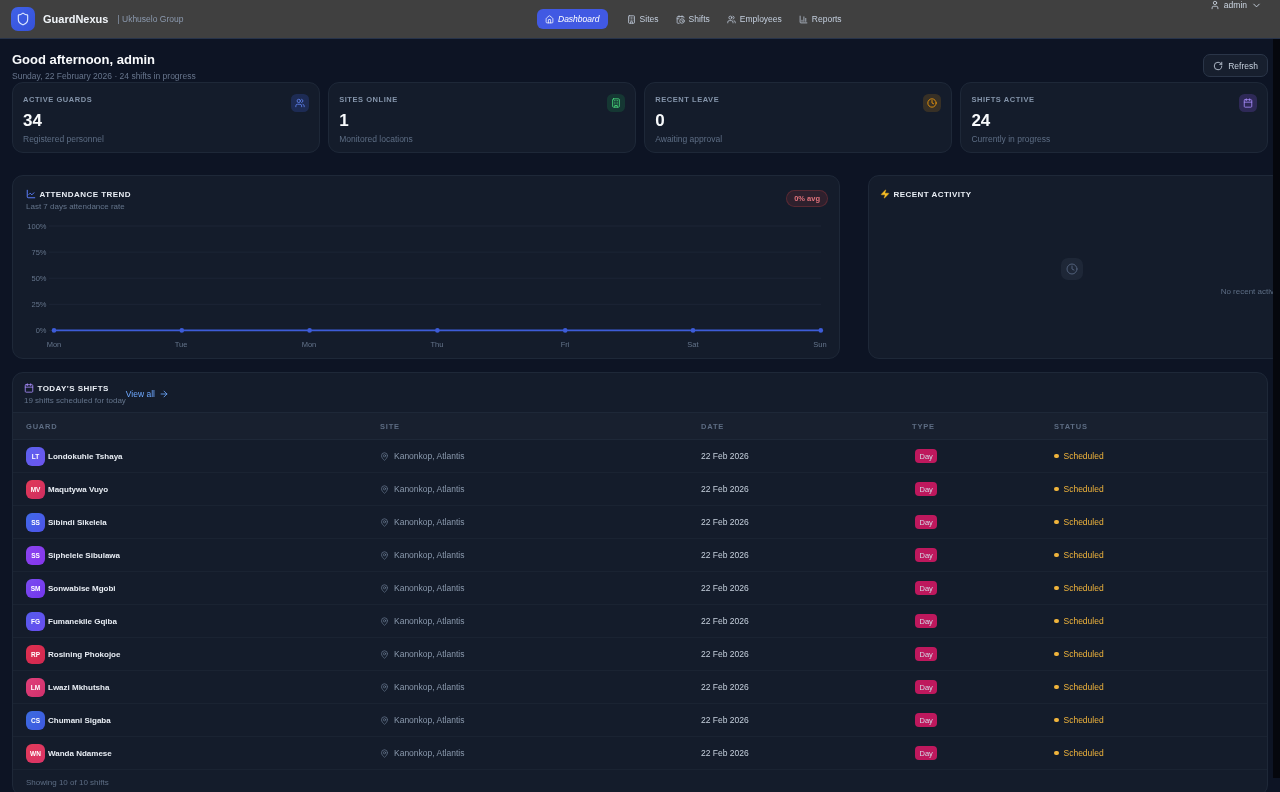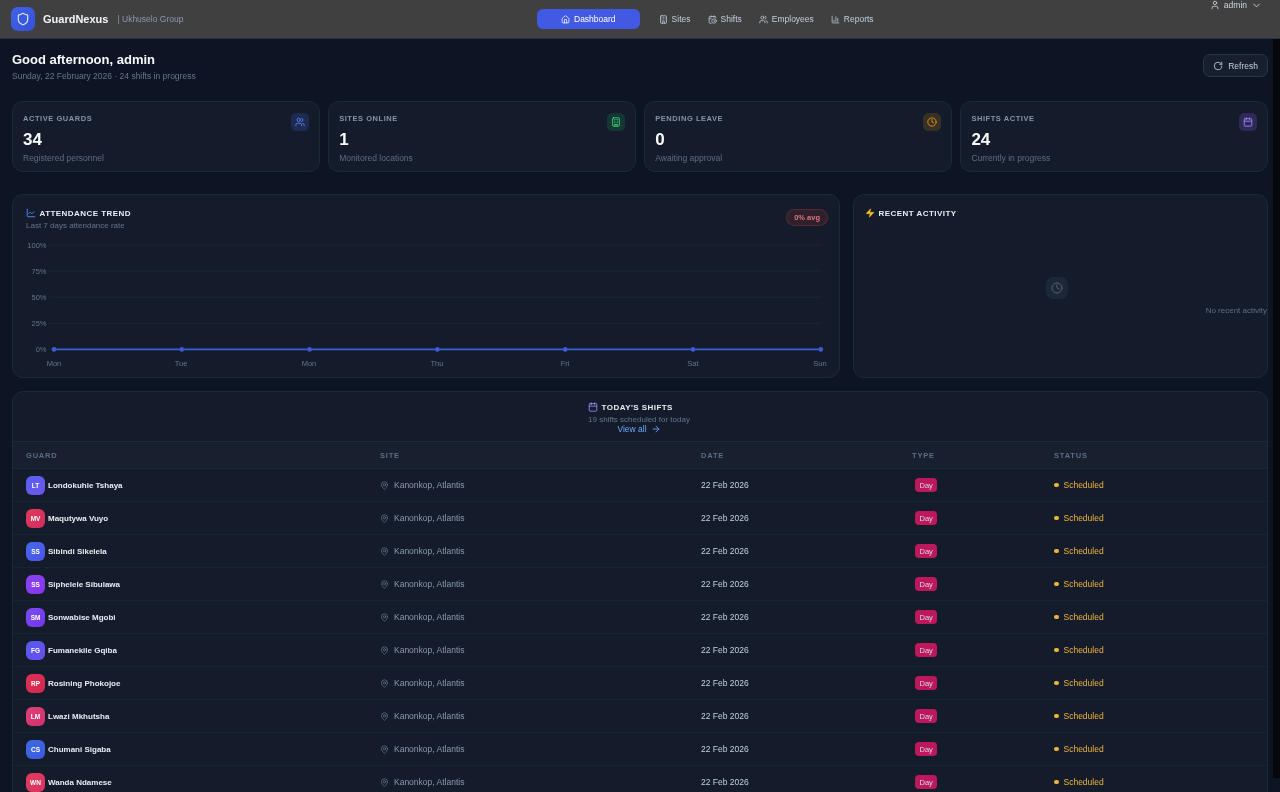--- a/index.html
+++ b/index.html
@@ -4,45 +4,45 @@
 <style>
 * { margin:0; padding:0; box-sizing:border-box; }
 html,body { width:1280px; height:792px; overflow:hidden; }
 body { background:#0d1424; font-family:"Liberation Sans", sans-serif; color:#e2e8f0; }
 .topbar { height:39px; background:#404040; border-bottom:1px solid #27334a; display:flex; align-items:center; padding:0 11px; position:relative; }
 .logo-box { width:24px; height:24px; border-radius:7px; background:linear-gradient(135deg,#4062e8,#3551d9); display:flex; align-items:center; justify-content:center; }
 .brand { font-size:11px; font-weight:bold; color:#f1f5f9; margin-left:8px; }
 .brand-sub { font-size:8.5px; color:#8b99ae; margin-left:9px; }
 .nav { position:absolute; left:537px; top:0; height:100%; display:flex; align-items:center; gap:5px; }
 .nav-item { display:flex; align-items:center; gap:4px; font-size:8.5px; color:#c3cedd; padding:5px 6px; border-radius:6px; white-space:nowrap; }
-.nav-item.active { background:#4159e3; color:#fff; padding:5px 24px; margin-right:8px; }
+.nav-item.active { background:#4159e3; color:#fff; padding:5px 8px; margin-right:8px;font-style:italic; }
 .userbox { position:absolute; right:18px; top:0; height:100%; display:flex; gap:4px; font-size:8.5px; color:#cbd5e1; }
 .main { padding:0 12px; }
 .pagehead { display:flex; justify-content:space-between; align-items:flex-start; margin-top:13px; }
 .greet { font-size:13px; font-weight:bold; color:#f8fafc; }
 .greet-sub { font-size:8.5px; color:#67758c; margin-top:4px; }
 .btn-refresh { display:flex; align-items:center; gap:5px; background:#171f2e; border:1px solid #2a3548; color:#c6d0dd; font-size:8.5px; border-radius:7px; padding:0 9px; height:23px; margin-top:2px; font-family:Liberation Sans, sans-serif; }
-.stats { display:grid; grid-template-columns:repeat(4,1fr); gap:8.5px; margin-top:20px; }
+.stats { display:grid; grid-template-columns:repeat(4,1fr); gap:8.5px; margin-top:1px; }
 .card { background:#141c2b; border:1px solid #1e2838; border-radius:11px; padding:12px 10px; position:relative; height:71px; }
 .card-label { font-size:7.5px; font-weight:bold; letter-spacing:0.55px; color:#8494aa; }
 .card-num { font-size:17px; font-weight:bold; color:#f8fafc; margin-top:7px; }
 .card-sub { font-size:8.5px; color:#5d6d84; margin-top:3px; }
 .card-icon { position:absolute; top:11px; right:10px; width:18px; height:18px; border-radius:5.5px; display:flex; align-items:center; justify-content:center; }
-.panels { display:grid; grid-template-columns:1fr 415px; gap:13px; margin-top:22px; }
+.panels { display:grid; grid-template-columns:1fr 415px; gap:28px; margin-top:22px; }
 .panel { background:#141c2b; border:1px solid #1e2838; border-radius:11px; }
 .chart-panel { padding:13px; height:184px; position:relative; }
 .panel-title { display:flex; align-items:center; gap:3.5px; font-size:8px; font-weight:bold; letter-spacing:0.45px; color:#e8edf4; }
 .panel-sub { font-size:8px; color:#64748b; margin-top:3px; }
 .badge-avg { position:absolute; top:14px; right:11px; background:rgba(239,68,68,0.12); border:1px solid rgba(239,68,68,0.22); color:#e1737c; font-size:7.5px; font-weight:bold; border-radius:999px; padding:3px 7px; }
 .act-panel { padding:13px 13px 13px 11px; height:184px; position:relative; }
 .act-empty { position:absolute; left:-8px; right:0; top:82px; text-align:right; }
 .act-empty-icon { width:22px; height:22px; border-radius:7px; background:#1e2737; margin:0 auto; display:flex; align-items:center; justify-content:center; }
 .act-empty-text { font-size:8px; color:#5d6d84; margin-top:7px; }
 .shifts-panel { margin-top:13px; overflow:hidden; }
-.shifts-head { display:flex; justify-content:space-between; align-items:center; padding:10px 13px 7px 11px;flex-direction:column; }
+.shifts-head { display:flex; align-items:center; padding:10px 13px 7px 11px; }
 .viewall { font-size:8.5px; color:#6ea8fe; display:flex; align-items:center; gap:4px; }
 .thead { display:grid; grid-template-columns:354px 321px 211px 142px 1fr; padding:8.5px 0 8.5px 13px; border-top:1px solid #1e2838; border-bottom:1px solid #1e2838; font-size:7.5px; font-weight:bold; letter-spacing:0.8px; color:#5d6c83; background:rgba(148,163,184,0.03); }
 .trow { display:grid; grid-template-columns:354px 321px 211px 142px 1fr; align-items:center; height:33px; padding-left:13px; border-bottom:1px solid #1a2332; font-size:8.5px; }
 .gcell { display:flex; align-items:center; gap:3px; }
 .avatar { width:19px; height:19px; border-radius:6px; display:flex; align-items:center; justify-content:center; font-size:6.5px; font-weight:bold; color:#fff; }
 .gname { font-size:8px; font-weight:bold; color:#e8edf4; }
 .scell { display:flex; align-items:center; gap:5px; color:#8a99ad; }
 .dcell { color:#c6d0dd; }
 .daybadge { background:#be185d; border-radius:4px; padding:2.5px 4.5px; font-size:7.5px; color:#d3dce8; display:inline-block; margin-left:3px; }
 .stcell { display:flex; align-items:center; gap:5px; color:#f0b43c; font-size:8.5px; }
@@ -161,21 +161,21 @@
             <path d="M12 10h.01"></path>
             <path d="M12 14h.01"></path>
             <path d="M16 10h.01"></path>
             <path d="M16 14h.01"></path>
             <path d="M8 10h.01"></path>
             <path d="M8 14h.01"></path>
           </svg>
       </div>
     </div>
     <div class="card">
-      <div class="card-label">PENDING LEAVE</div>
+      <div class="card-label">RECENT LEAVE</div>
       <div class="card-num">0</div>
       <div class="card-sub">Awaiting approval</div>
       <div class="card-icon" style="background:rgba(245,158,11,0.16);">
         <svg width="10" height="10" viewBox="0 0 24 24" fill="none" stroke="#f59e0b" stroke-width="2" stroke-linecap="round" stroke-linejoin="round">
             <circle cx="12" cy="12" r="10"></circle>
             <path d="M12 6v6l4 2"></path>
           </svg>
       </div>
     </div>
     <div class="card">

